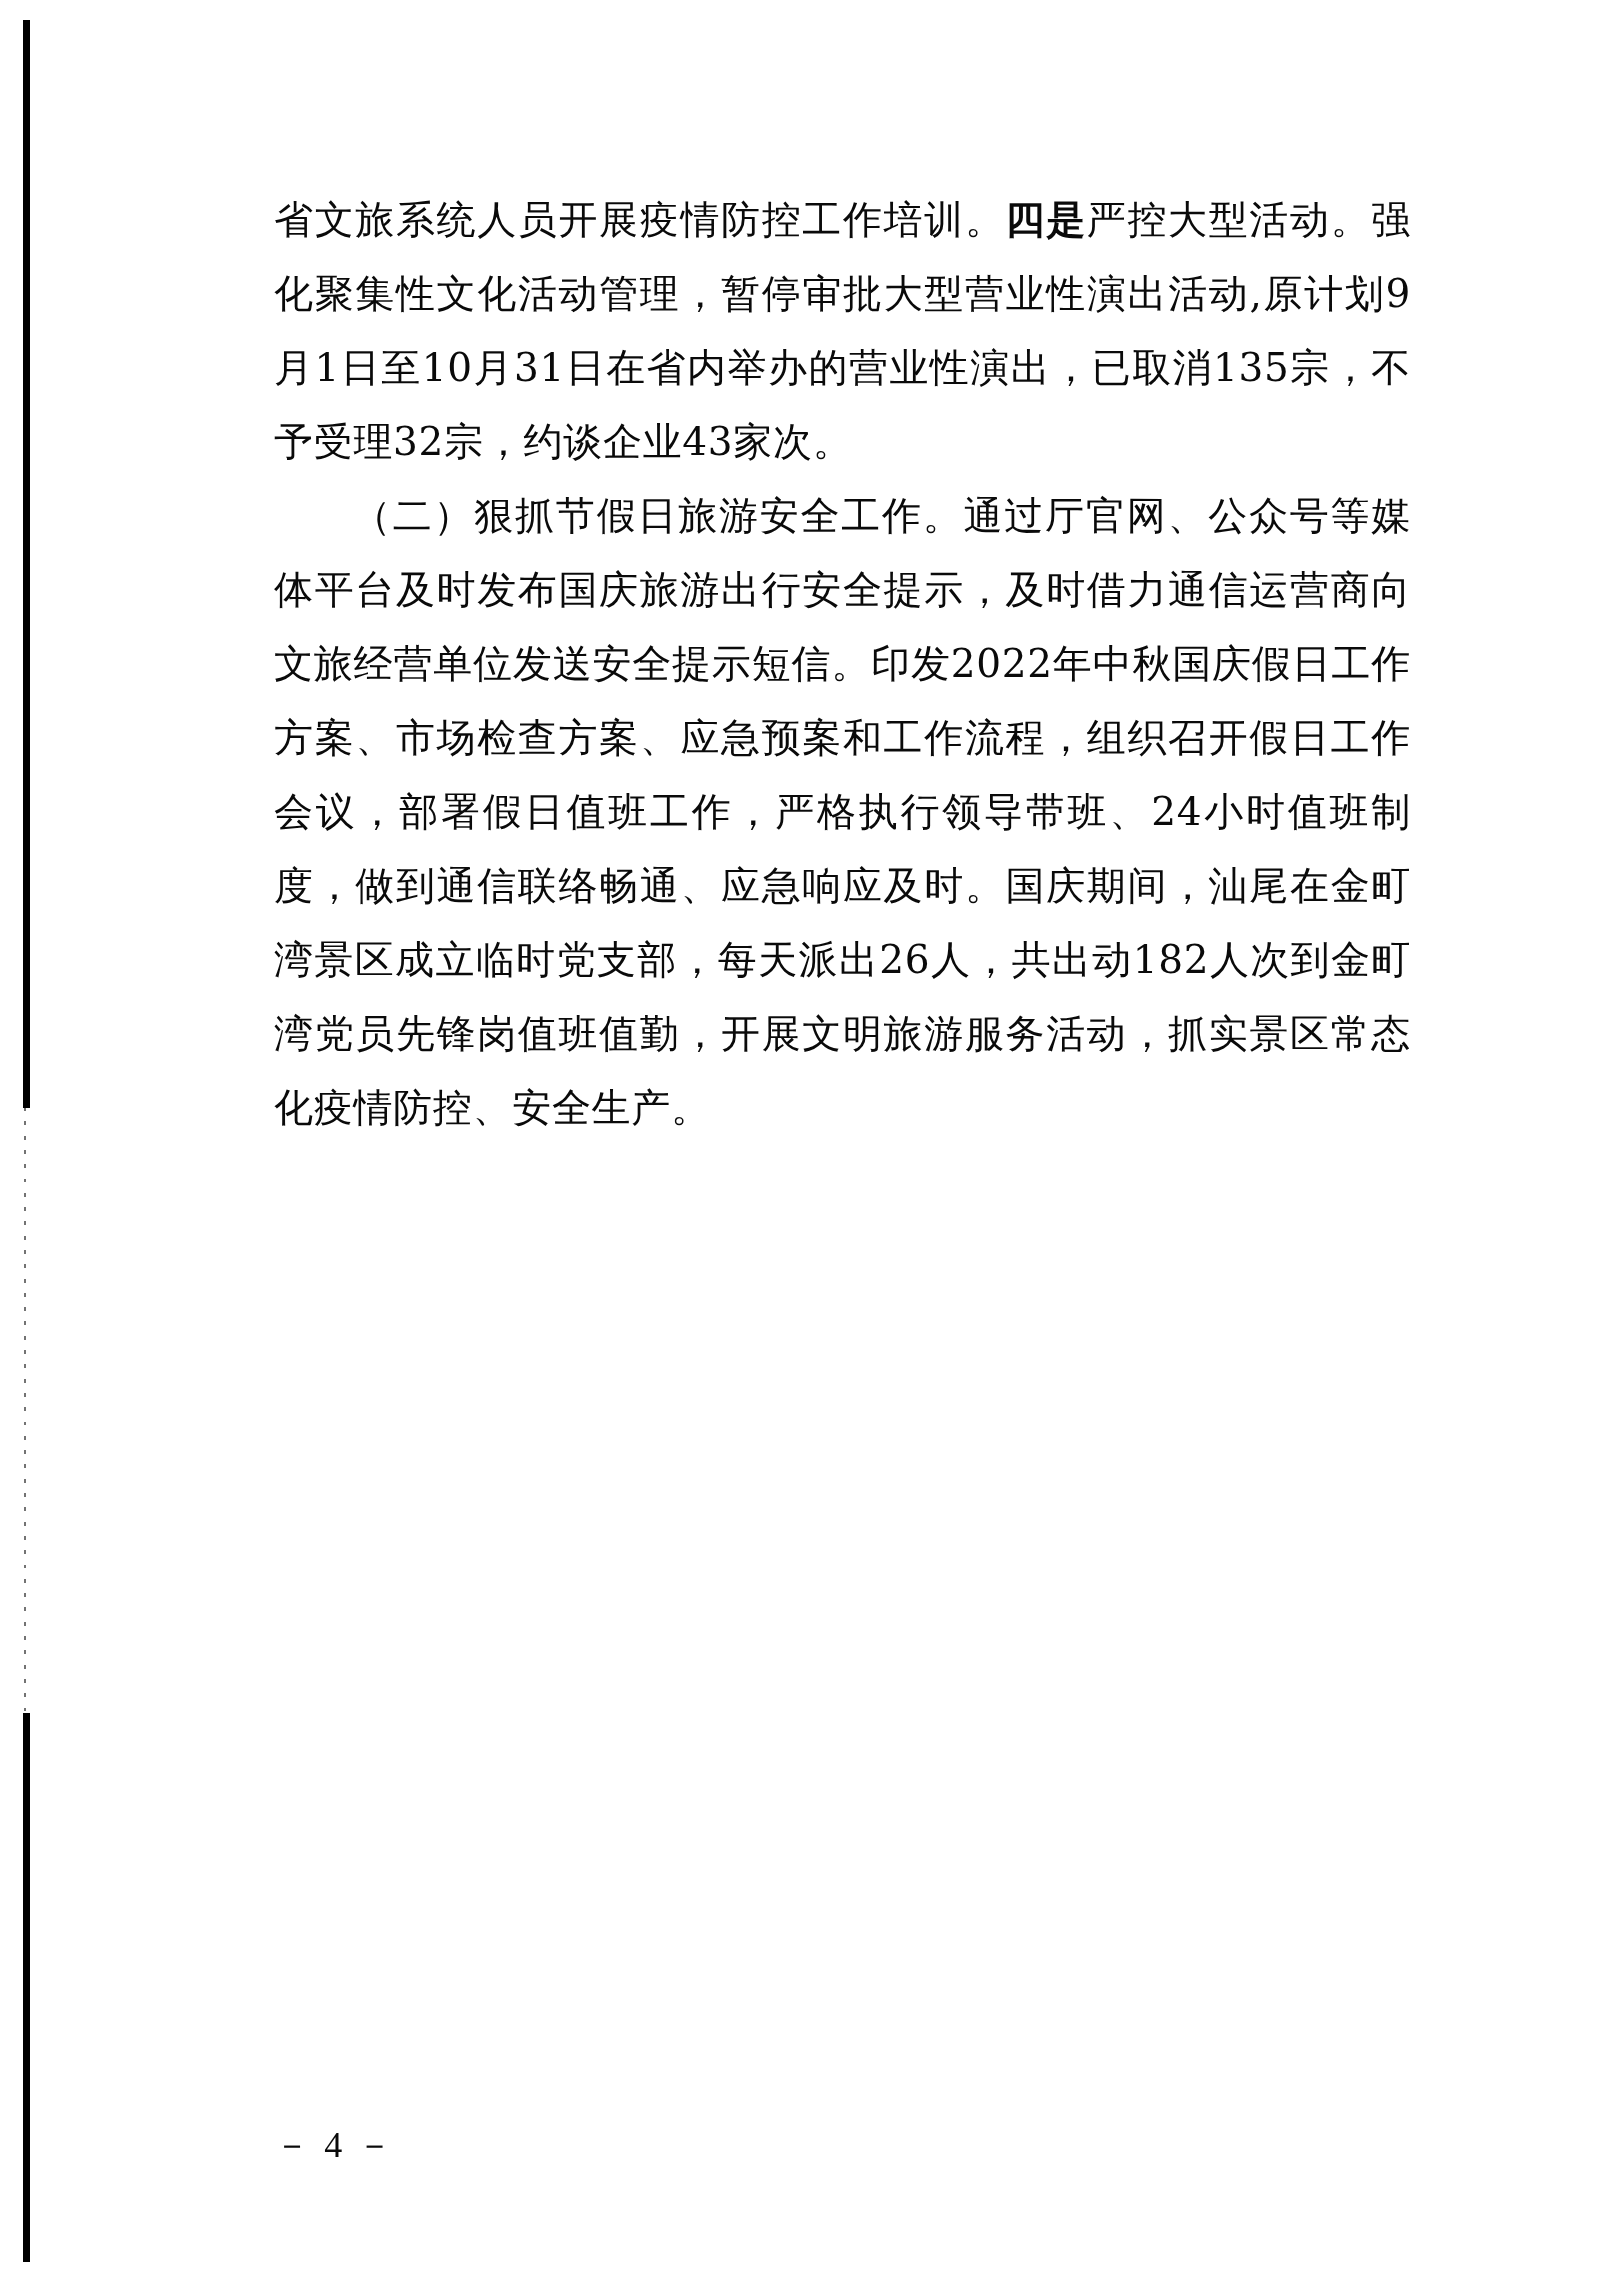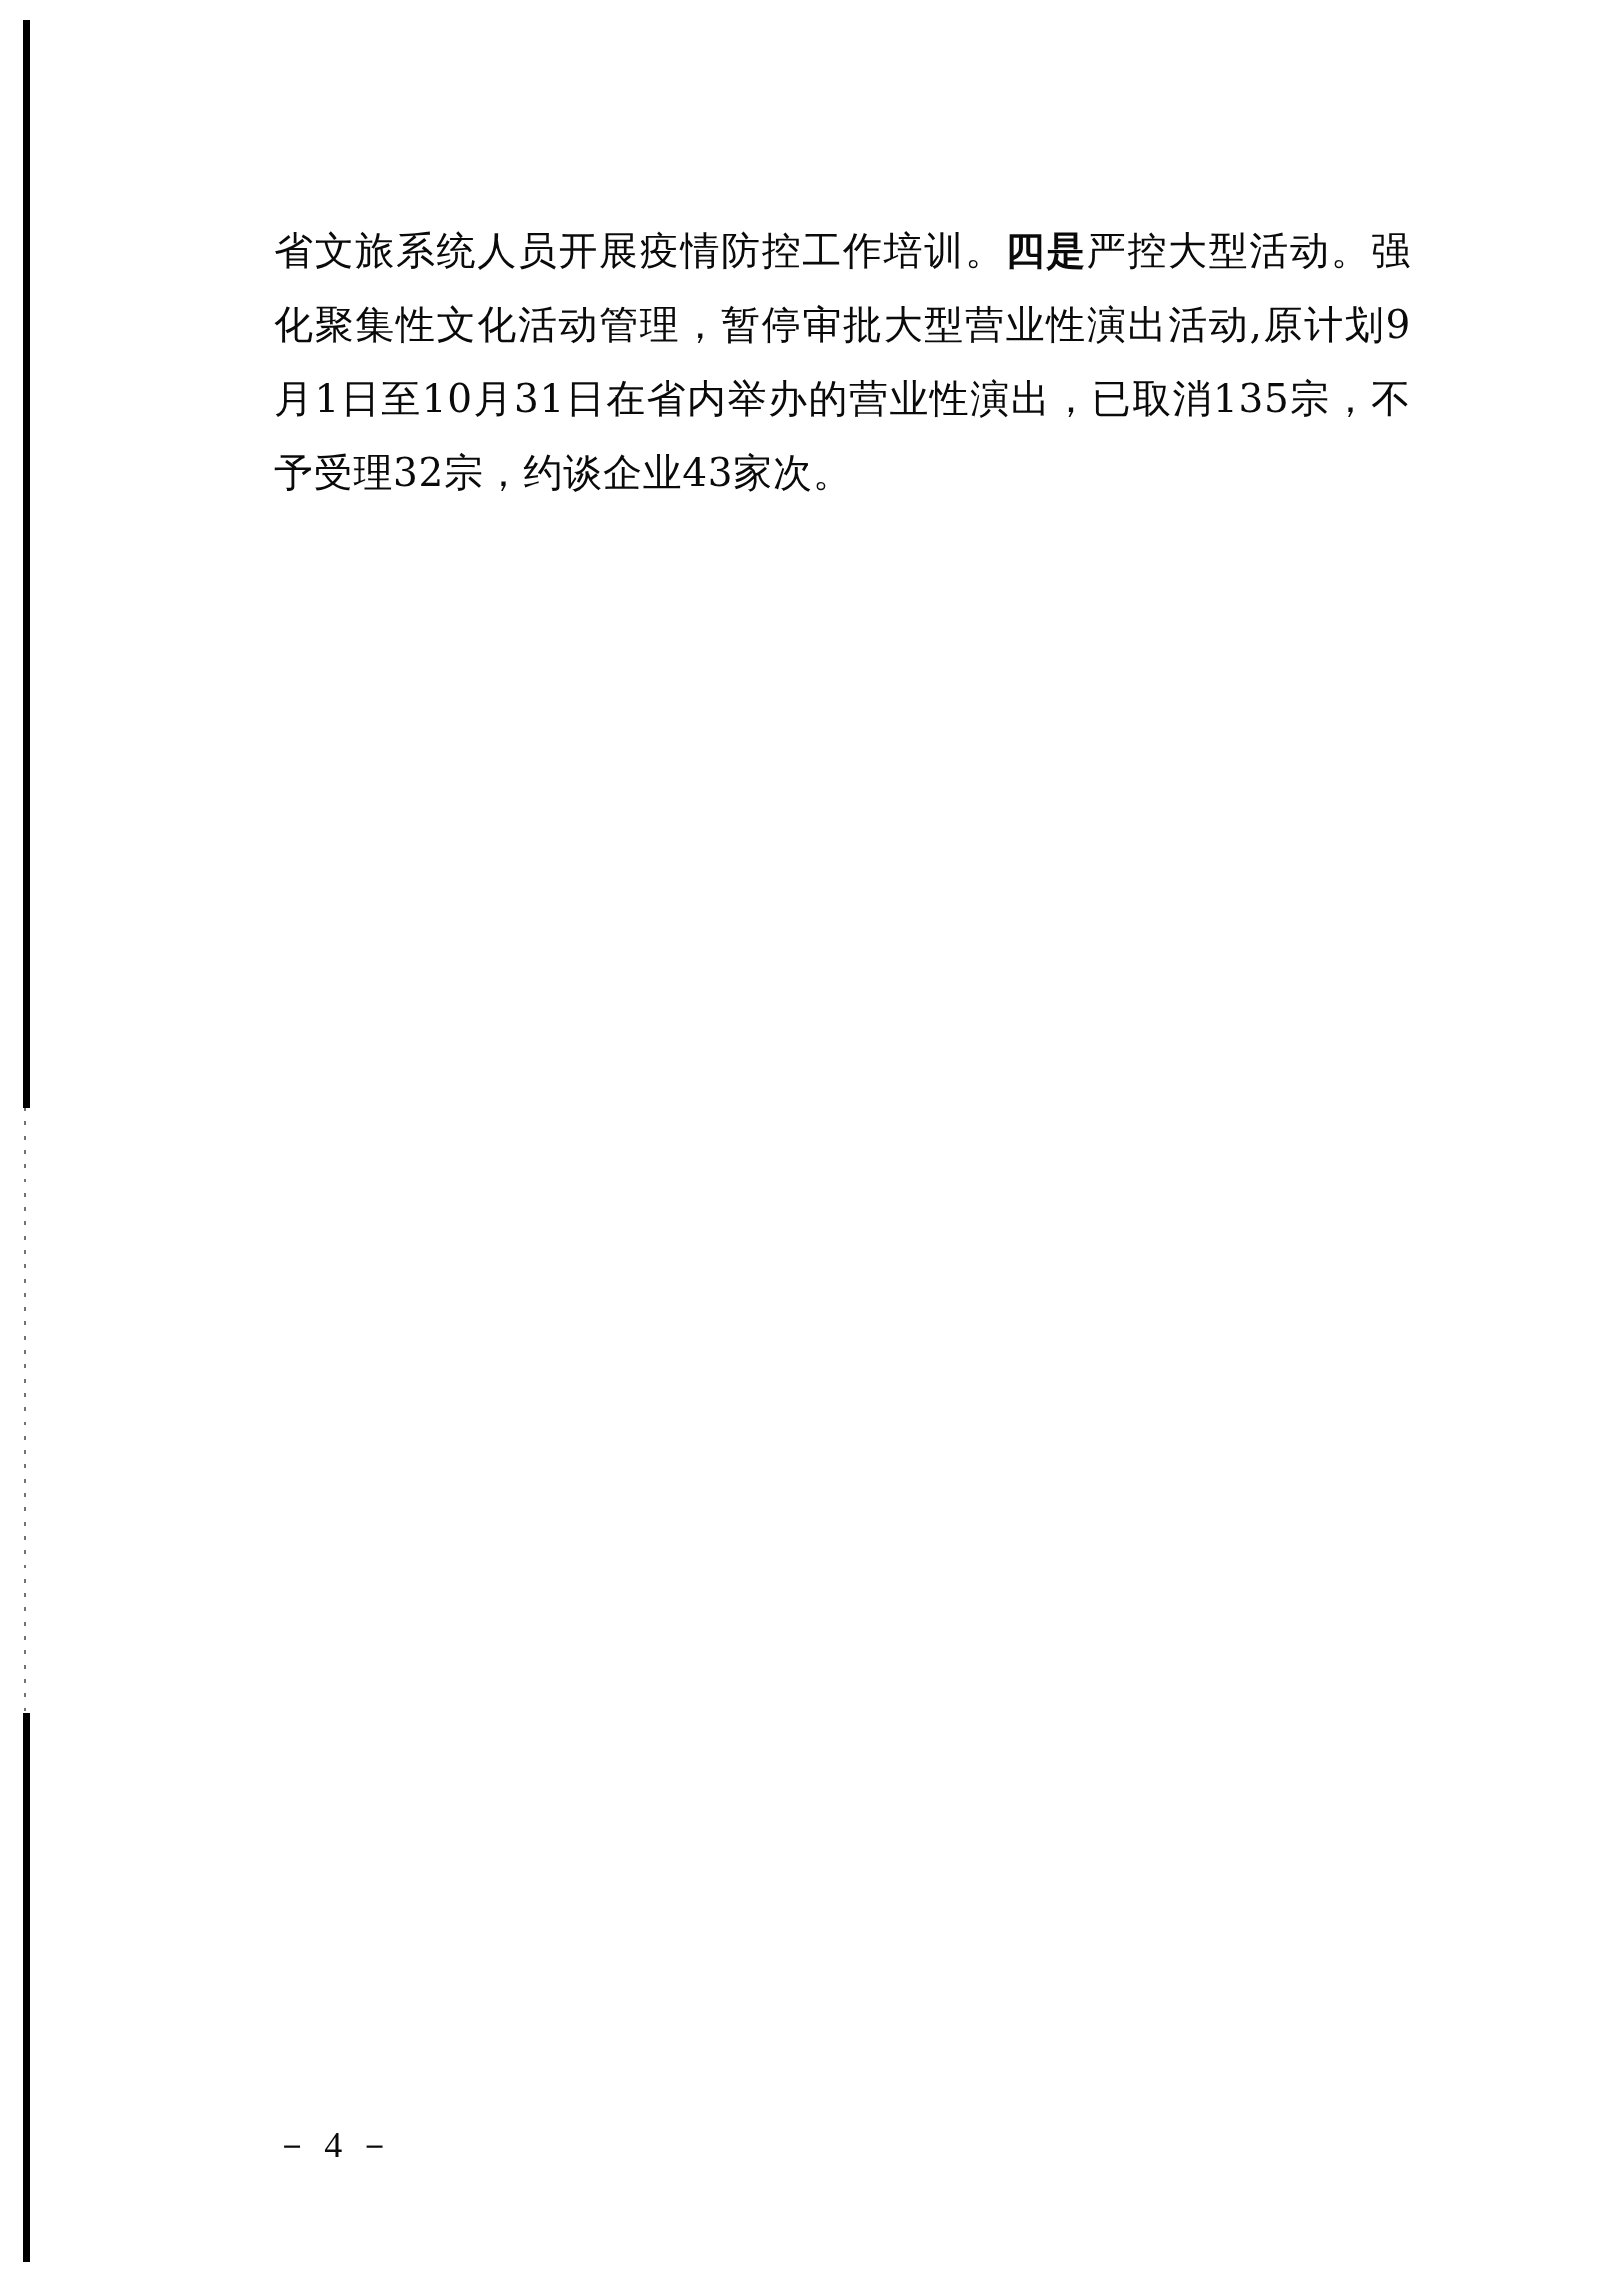--- a/index.html
+++ b/index.html
@@ -36,21 +36,21 @@
       position: absolute;
       left: 23px;
       top: 1713px;
       width: 7.2px;
       height: 549px;
       background: #000;
     }
     .page-body {
       position: absolute;
       left: 274px;
-      top: 214px;
+      top: 183px;
       width: 1137px;
     }
     .para {
       margin: 0;
       font-size: 39px;
       line-height: 74px;
       text-align: justify;
       text-align-last: left;
       letter-spacing: 0.7px;
       word-break: break-all;
@@ -76,16 +76,19 @@
 <body>
 
 <div class="binding-line-top"></div>
 <div class="binding-line-dash"></div>
 <div class="binding-line-bottom"></div>
 
 <div class="page-body">
   <p class="para">
     <span>省文旅系统人员开展疫情防控工作培训。</span><span class="bold">四是</span><span>严控大型活动。强化聚集性文化活动管理，暂停审批大型营业性演出活动,原计划9月1日至10月31日在省内举办的营业性演出，已取消135宗，不予受理32宗，约谈企业43家次。</span>
   </p>
+  <p class="para indent">
+    <span>（二）狠抓节假日旅游安全工作。通过厅官网、公众号等媒体平台及时发布国庆旅游出行安全提示，及时借力通信运营商向文旅经营单位发送安全提示短信。印发2022年中秋国庆假日工作方案、市场检查方案、应急预案和工作流程，组织召开假日工作会议，部署假日值班工作，严格执行领导带班、24小时值班制度，做到通信联络畅通、应急响应及时。国庆期间，汕尾在金町湾景区成立临时党支部，每天派出26人，共出动182人次到金町湾党员先锋岗值班值勤，开展文明旅游服务活动，抓实景区常态化疫情防控、安全生产。</span>
+  </p>
 </div>
 
 <div class="page-number">－ 4 －</div>
 
 
 </body></html>

